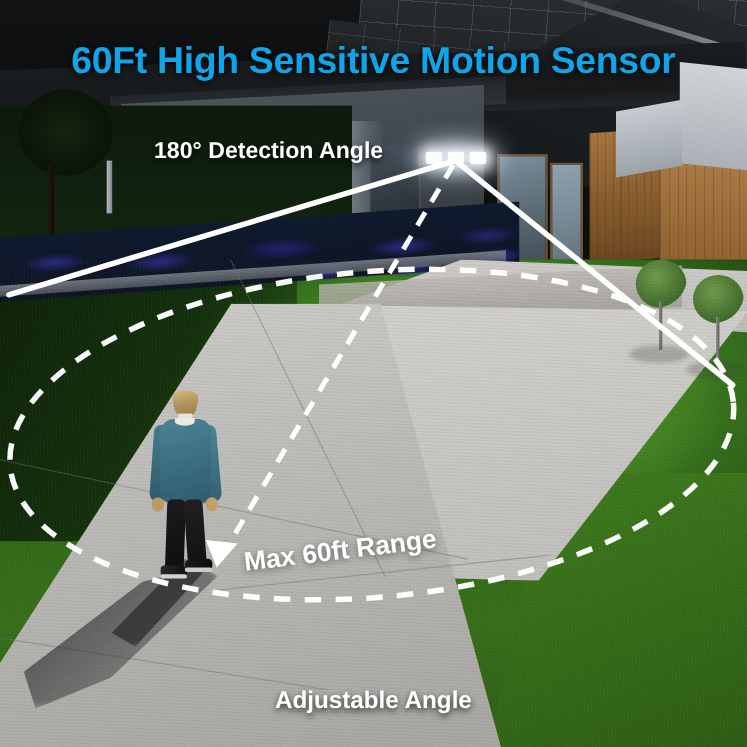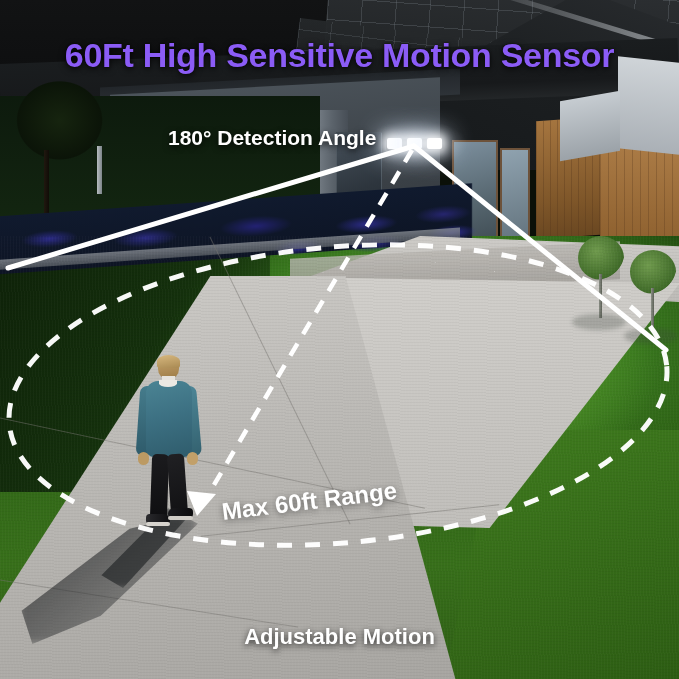--- a/index.html
+++ b/index.html
@@ -330,26 +330,26 @@
     background:radial-gradient(ellipse at 50% 50%,rgba(255,255,255,.30),rgba(255,255,255,0) 70%);
     pointer-events:none;
   }
 
   
   #overlay{position:absolute;inset:0;width:679px;height:679px;pointer-events:none;}
 
   
   .hl-title{
     position:absolute;left:0;top:36px;width:679px;text-align:center;
-    font-size:34px;font-weight:bold;color:#8b5cf6;letter-spacing:-.3px;
+    font-size:34px;font-weight:bold;color:#0ea5e9;letter-spacing:-.3px;
     text-shadow:0 2px 7px rgba(0,0,0,.85),0 0 2px rgba(0,0,0,.6);
     font-family:"Liberation Sans",sans-serif;
   }
   .lbl-angle{
-    position:absolute;left:168px;top:126px;
+    position:absolute;left:140px;top:126px;
     font-size:21px;font-weight:bold;color:#fff;
     text-shadow:0 2px 6px rgba(0,0,0,.8);
   }
   .lbl-range{
     position:absolute;left:222px;top:498px;
     font-size:24px;font-weight:bold;color:#fff;
     transform:rotate(-7deg);transform-origin:0 50%;
     text-shadow:0 2px 7px rgba(0,0,0,.45);
   }
   .lbl-adjust{
@@ -505,15 +505,15 @@
     <polygon points="197,516 216,494 187,491" fill="#ffffff"></polygon>
   </svg>
 
 
   <div class="hl-title">60Ft High Sensitive Motion Sensor</div>
 
   <div class="lbl-angle">180° Detection Angle</div>
 
   <div class="lbl-range">Max 60ft Range</div>
 
-  <div class="lbl-adjust">Adjustable Motion</div>
+  <div class="lbl-adjust">Adjustable Angle</div>
 
 </div>
 
 </body></html>

